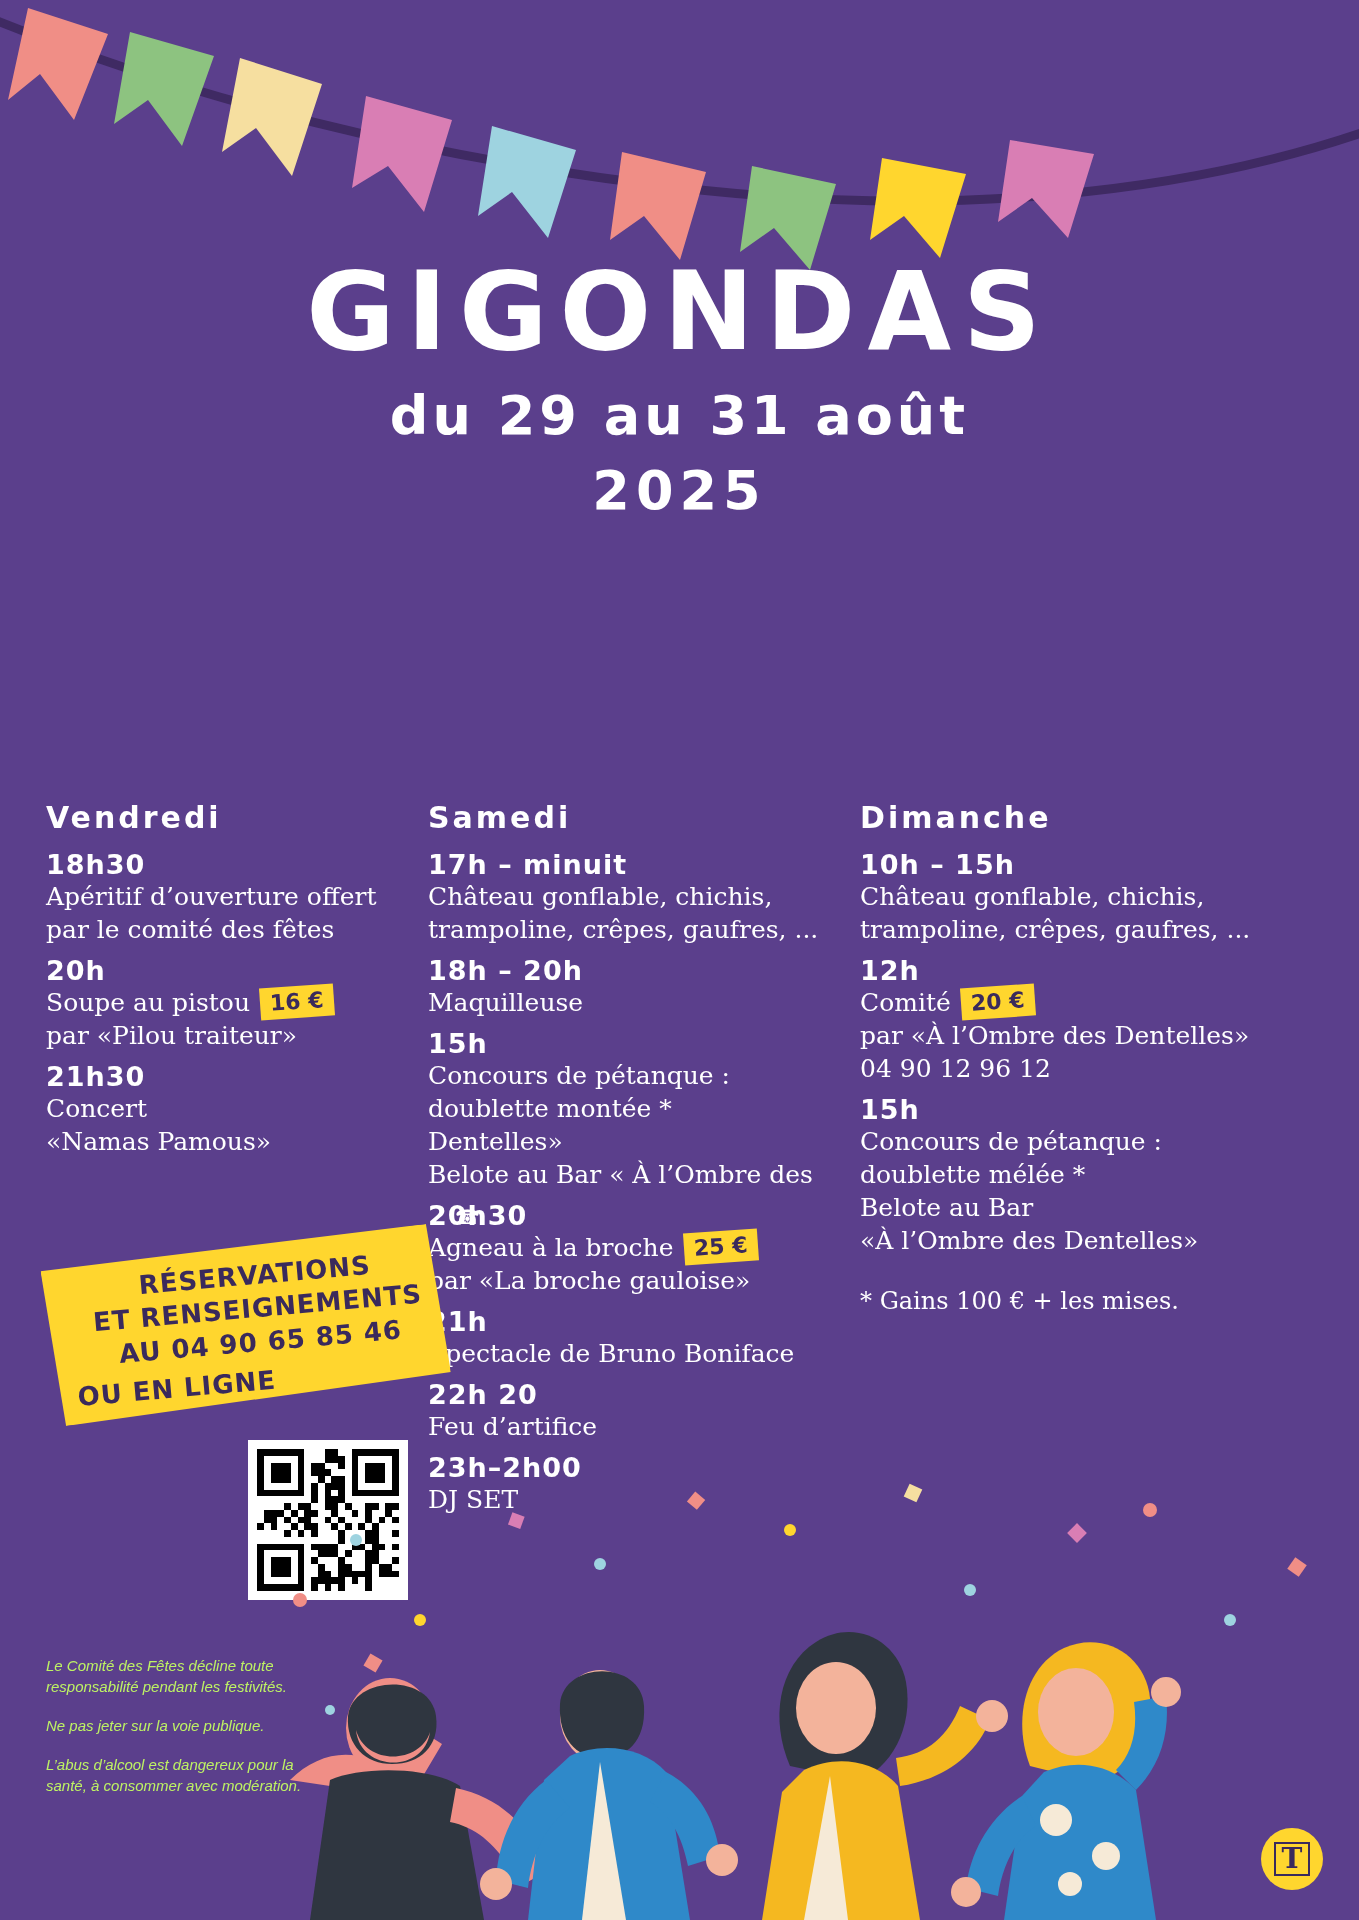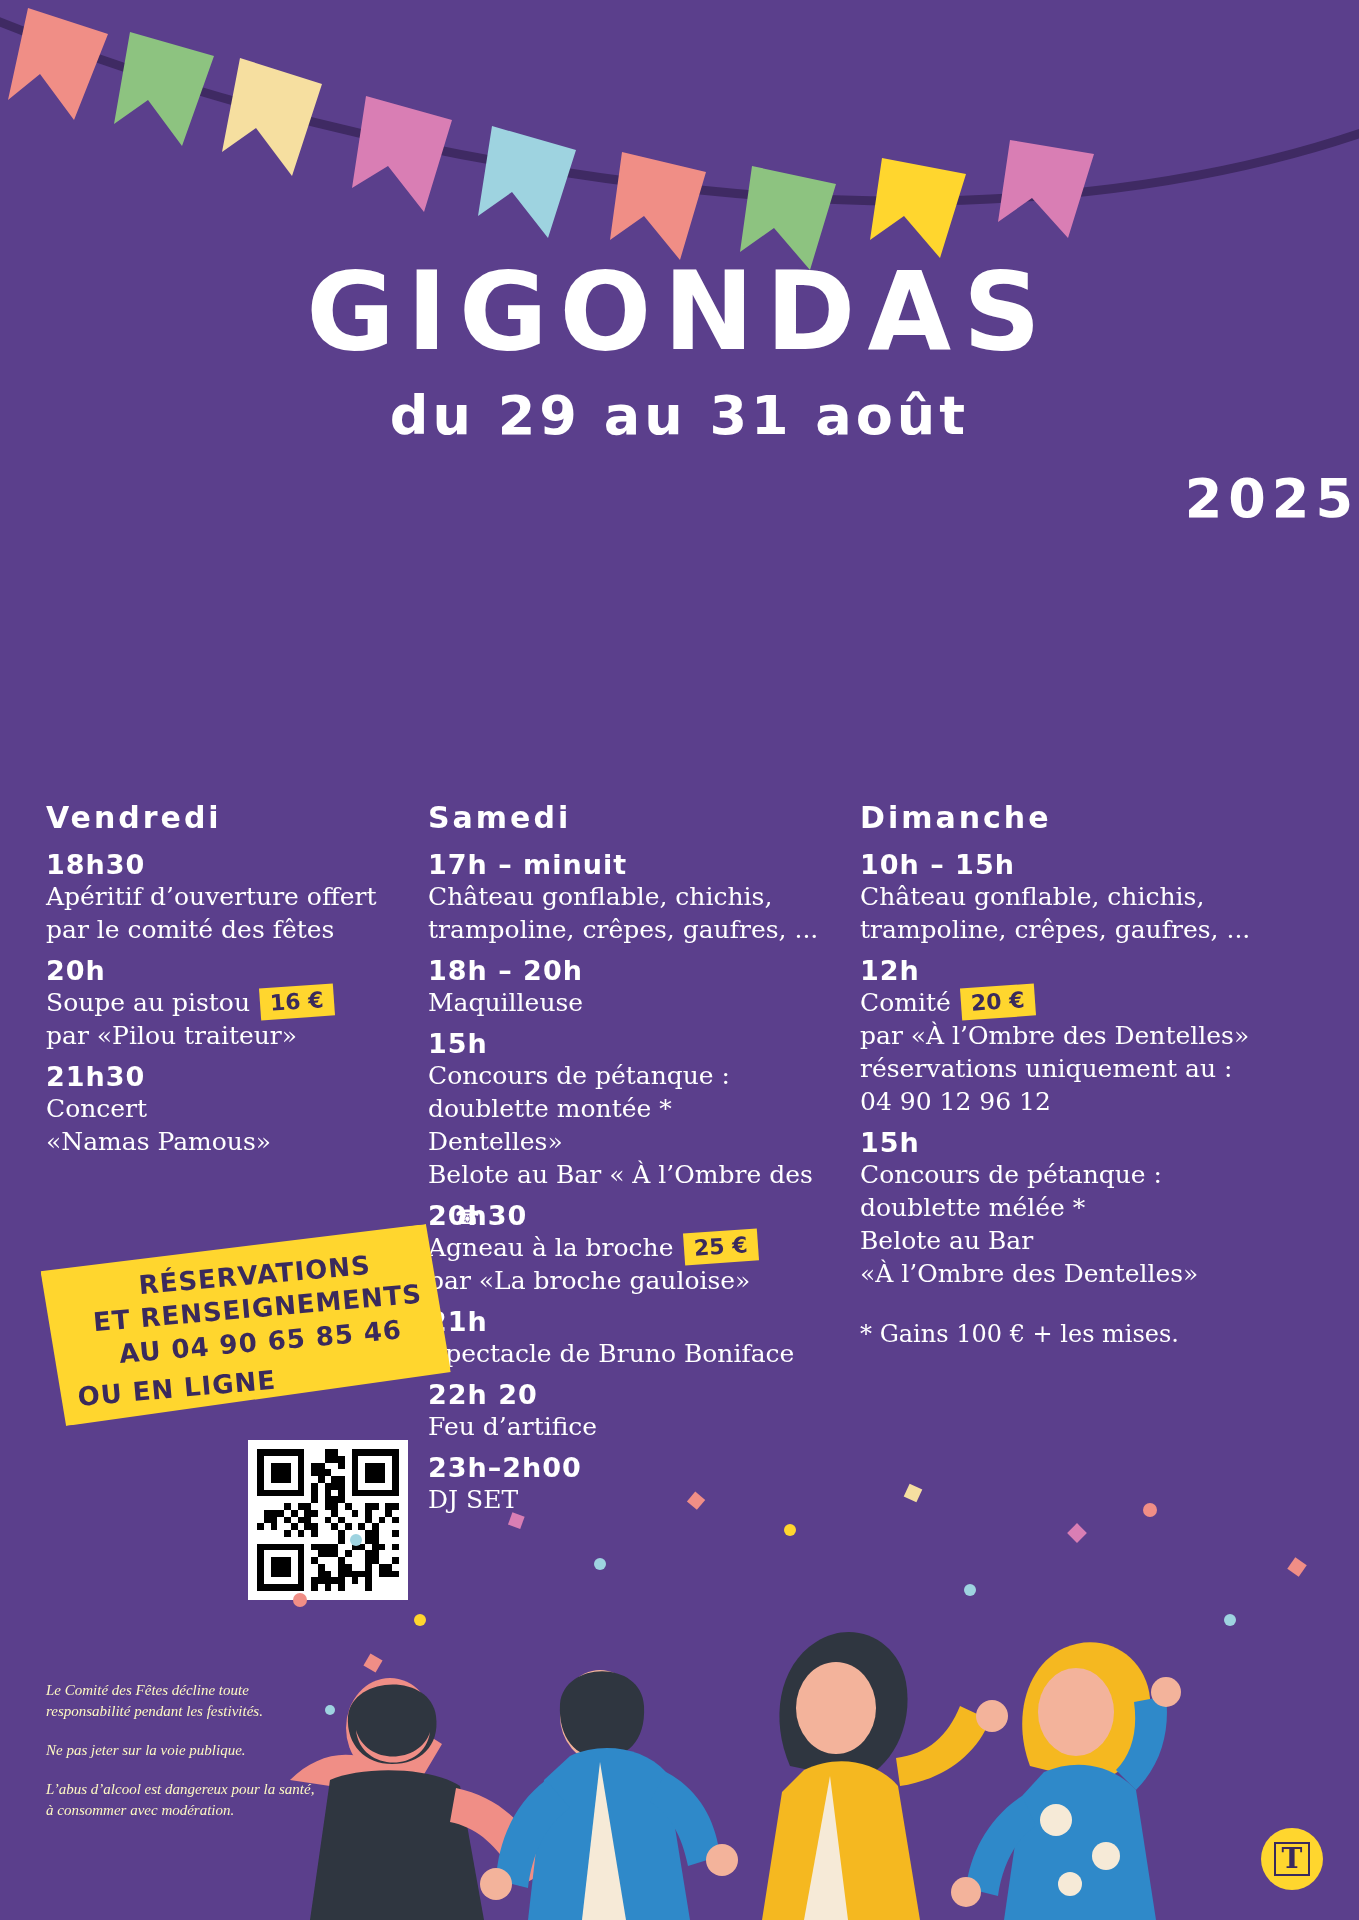--- a/index.html
+++ b/index.html
@@ -48,23 +48,22 @@
     font-size: 54px;
     font-weight: bold;
     letter-spacing: 4px;
     margin-top: 18px;
     font-family: "DejaVu Sans", sans-serif;
   }
   .title-year {
     font-size: 54px;
     font-weight: bold;
     letter-spacing: 6px;
-    margin-top: 20px;
+    margin-top: 12px;
     font-family: "DejaVu Sans", sans-serif;
-    text-align: right;
   }
 
   
   .columns {
     position: absolute;
     top: 800px;
     left: 0;
     width: 1359px;
     height: 900px;
     display: flex;
@@ -159,26 +158,25 @@
     grid-template-rows: repeat(21, 1fr);
   }
   .qr-grid i { background: #000; }
 
   
   .legal {
     position: absolute;
     left: 46px;
     top: 1655px;
     width: 270px;
-    color: #fef9c3;
-    font-family: Liberation Serif, serif;
+    color: #bef264;
+    font-family: Liberation Sans, sans-serif;
     font-style: italic;
     font-size: 15px;
     line-height: 1.4;
-    margin-top: 25px;
   }
   .legal p { margin-bottom: 18px; }
 
   
   .people { position: absolute; left: 270px; top: 1480px; width: 1089px; height: 440px; }
 
   
   .corner-logo {
     position: absolute;
     right: 36px;
@@ -292,21 +290,20 @@
       <div class="time">10h – 15h</div>
       <div class="desc">Château gonflable, chichis,</div>
       <div class="desc">trampoline, crêpes, gaufres, ...</div>
 
       <div class="time">12h</div>
       <div class="desc-row">
         <span class="desc">Comité</span>
         <span class="price-tag">20 €</span>
       </div>
       <div class="desc">par «À l’Ombre des Dentelles»</div>
-      <div class="desc">réservations uniquement au :</div>
       <div class="desc">04 90 12 96 12</div>
 
       <div class="time">15h</div>
       <div class="desc">Concours de pétanque :</div>
       <div class="desc">doublette mélée *</div>
       <div class="desc">Belote au Bar</div>
       <div class="desc">«À l’Ombre des Dentelles»</div>
 
       <div class="note">* Gains 100 € + les mises.</div>
     </div>

